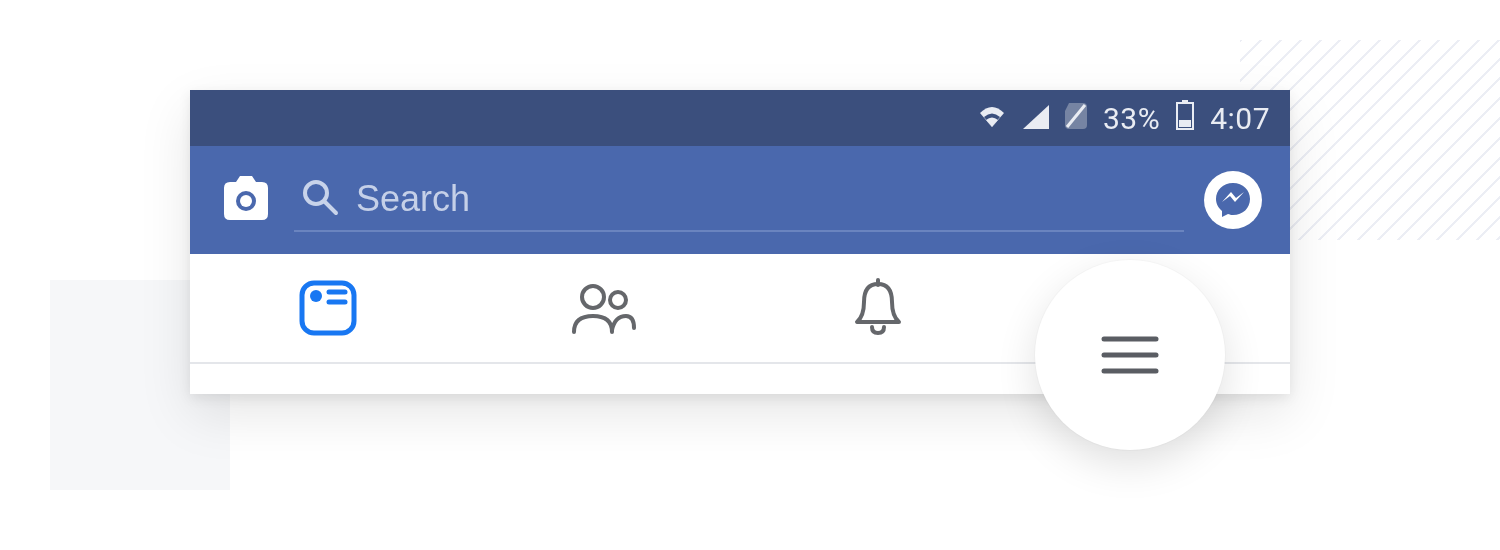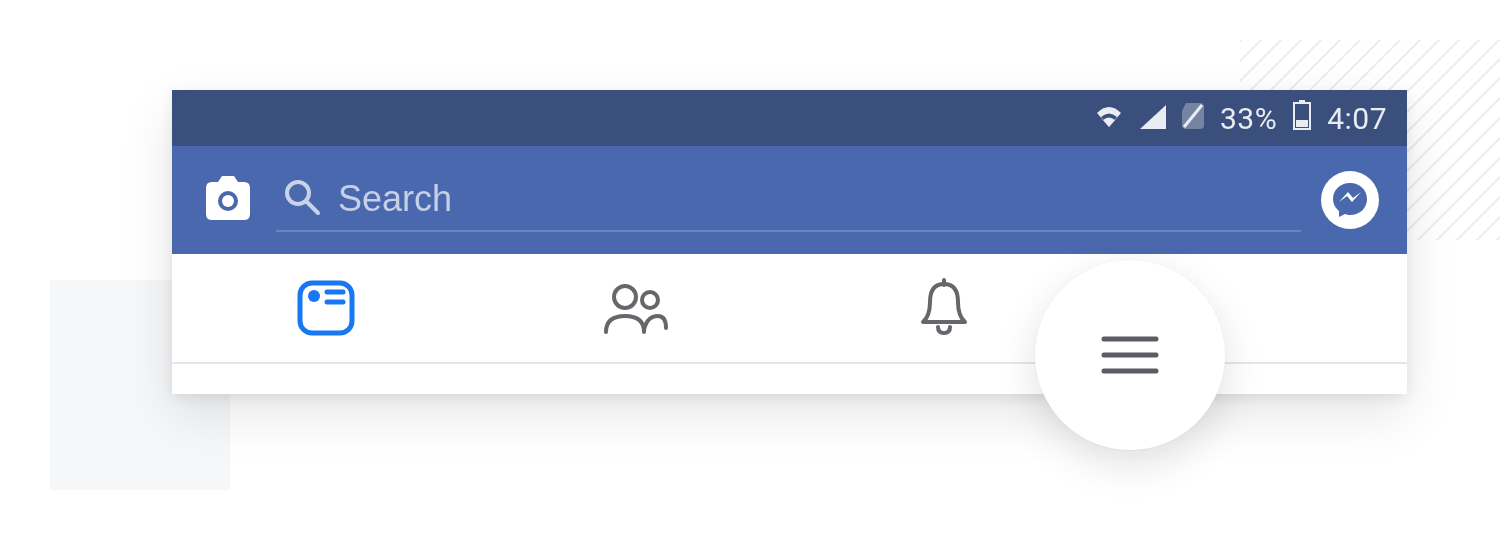--- a/index.html
+++ b/index.html
@@ -18,22 +18,22 @@
   
   .lightbox {
     position: absolute;
     left: 50px; top: 280px;
     width: 180px; height: 210px;
     background: #f6f7f9;
   }
 
   .phone {
     position: absolute;
-    left: 172px; top: 90px;
-    width: 1235px;
+    left: 190px; top: 90px;
+    width: 1100px;
     background: #fff;
     box-shadow: 0 20px 50px rgba(0,0,0,0.10), 0 4px 12px rgba(0,0,0,0.08);
   }
 
   
   .statusbar {
     height: 56px;
     background: #3b4f7d;
     display: flex;
     align-items: center;

